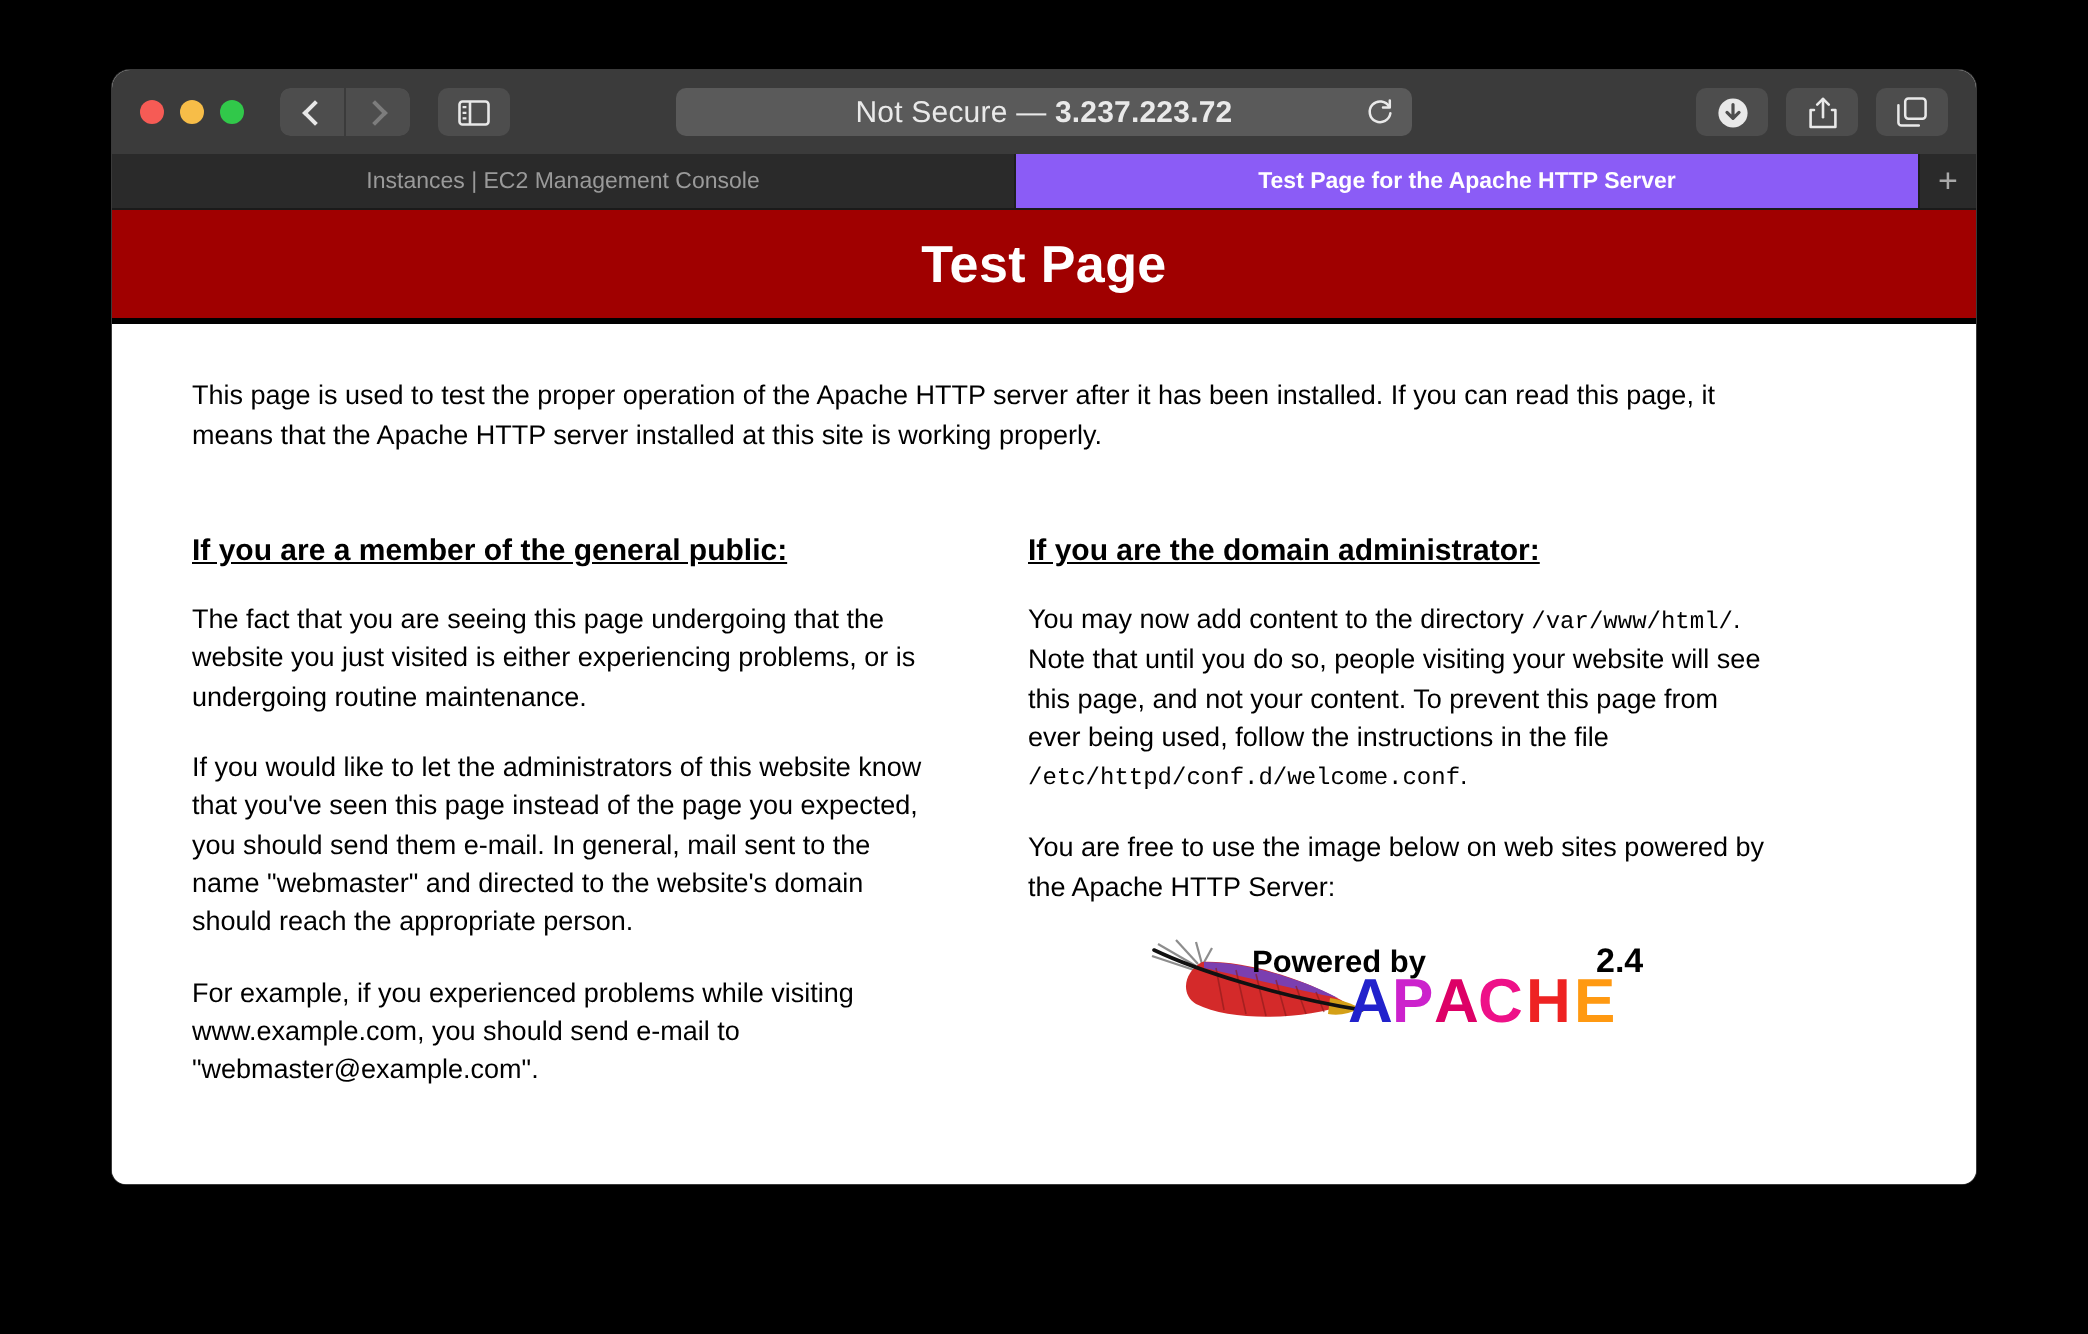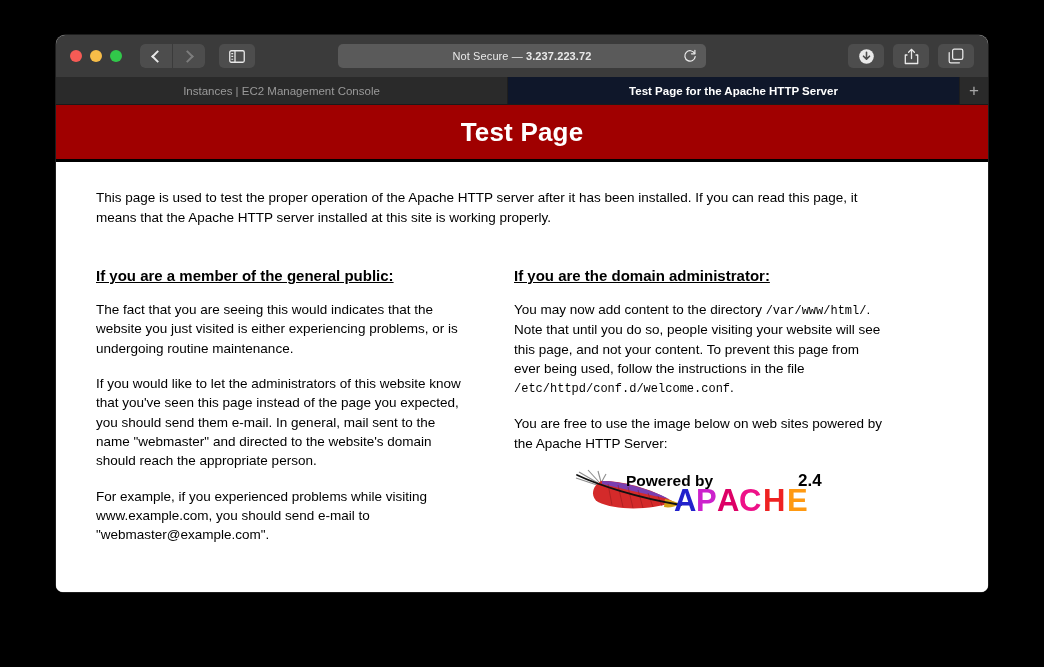--- a/index.html
+++ b/index.html
@@ -101,21 +101,21 @@
     width: 368px;
     height: 24px;
     background: #5a5a5a;
     border-radius: 5px;
     display: flex;
     align-items: center;
     justify-content: center;
     cursor: text;
   }
   #url-text {
-    font-size: 11px;
+    font-size: 15px;
     color: #e9e9e9;
     letter-spacing: 0.1px;
     white-space: nowrap;
   }
   #url-text .host { font-weight: bold; }
   #reload-btn {
     position: absolute;
     right: 8px;
     width: 16px;
     height: 16px;
@@ -149,21 +149,21 @@
     display: flex;
     align-items: center;
     justify-content: center;
     font-size: 11.5px;
     cursor: pointer;
     border-right: 1px solid #1e1e1e;
     overflow: hidden;
     white-space: nowrap;
   }
   .tab.inactive { background: #2a2a2a; color: #9a9a9a; }
-  .tab.active { background: #0f172a; color: #ffffff; font-weight: bold; }
+  .tab.active { background: #8b5cf6; color: #ffffff; font-weight: bold; }
   #new-tab-btn {
     width: 28px;
     display: flex;
     align-items: center;
     justify-content: center;
     background: #2a2a2a;
     color: #a8a8a8;
     font-size: 17px;
     cursor: pointer;
     font-weight: 300;
@@ -320,21 +320,21 @@
     </div>
 
     <div id="page-body">
 
       <p id="intro">This page is used to test the proper operation of the Apache HTTP server after it has been installed. If you can read this page, it means that the Apache HTTP server installed at this site is working properly.</p>
 
       <div id="columns">
 
         <div class="column">
           <h2>If you are a member of the general public:</h2>
-          <p>The fact that you are seeing this would indicates that the website you just visited is either experiencing problems, or is undergoing routine maintenance.</p>
+          <p>The fact that you are seeing this page undergoing that the website you just visited is either experiencing problems, or is undergoing routine maintenance.</p>
           <p>If you would like to let the administrators of this website know that you've seen this page instead of the page you expected, you should send them e-mail. In general, mail sent to the name "webmaster" and directed to the website's domain should reach the appropriate person.</p>
           <p>For example, if you experienced problems while visiting www.example.com, you should send e-mail to "webmaster@example.com".</p>
         </div>
 
         <div class="column">
           <h2>If you are the domain administrator:</h2>
           <p><span>You may now add content to the directory </span><code>/var/www/html/</code><span>. Note that until you do so, people visiting your website will see this page, and not your content. To prevent this page from ever being used, follow the instructions in the file </span><code>/etc/httpd/conf.d/welcome.conf</code><span>.</span></p>
           <p>You are free to use the image below on web sites powered by the Apache HTTP Server:</p>
 
           <div id="apache-logo">

